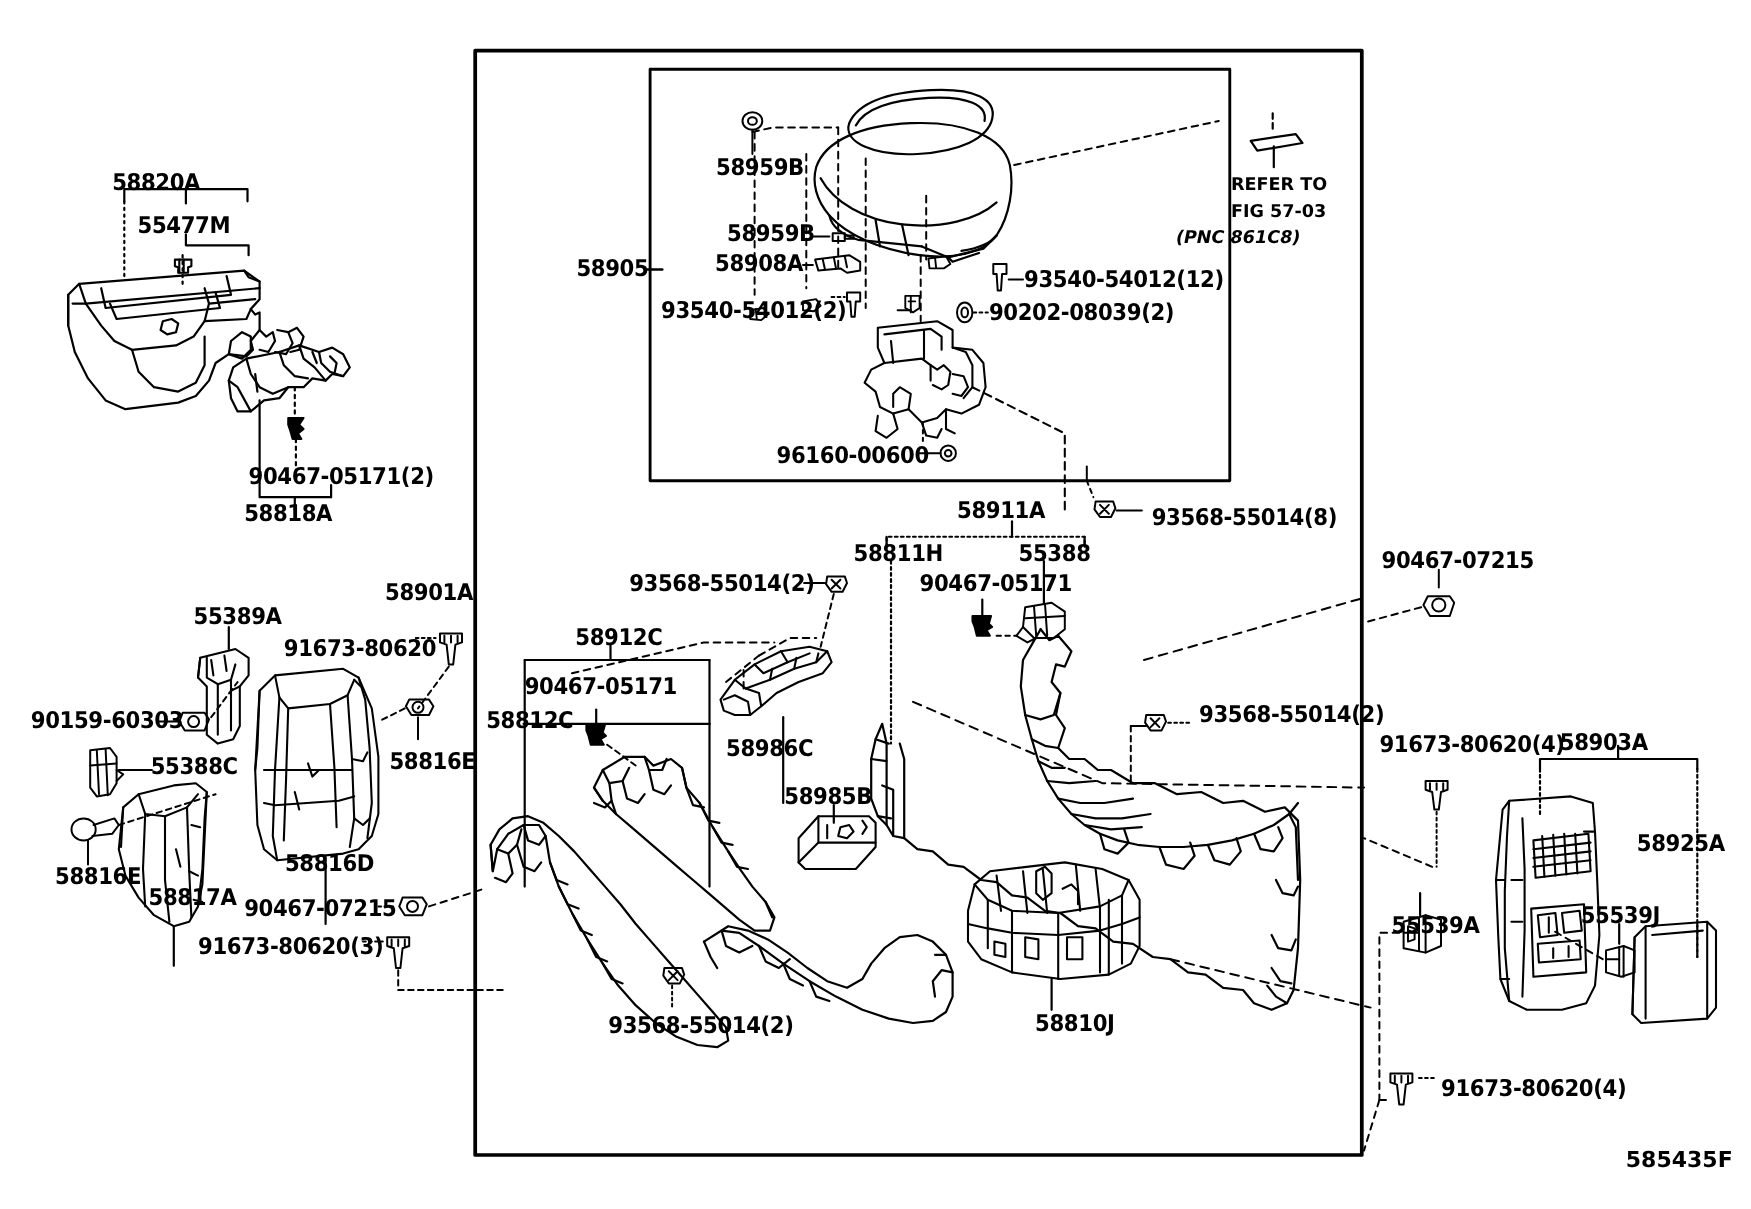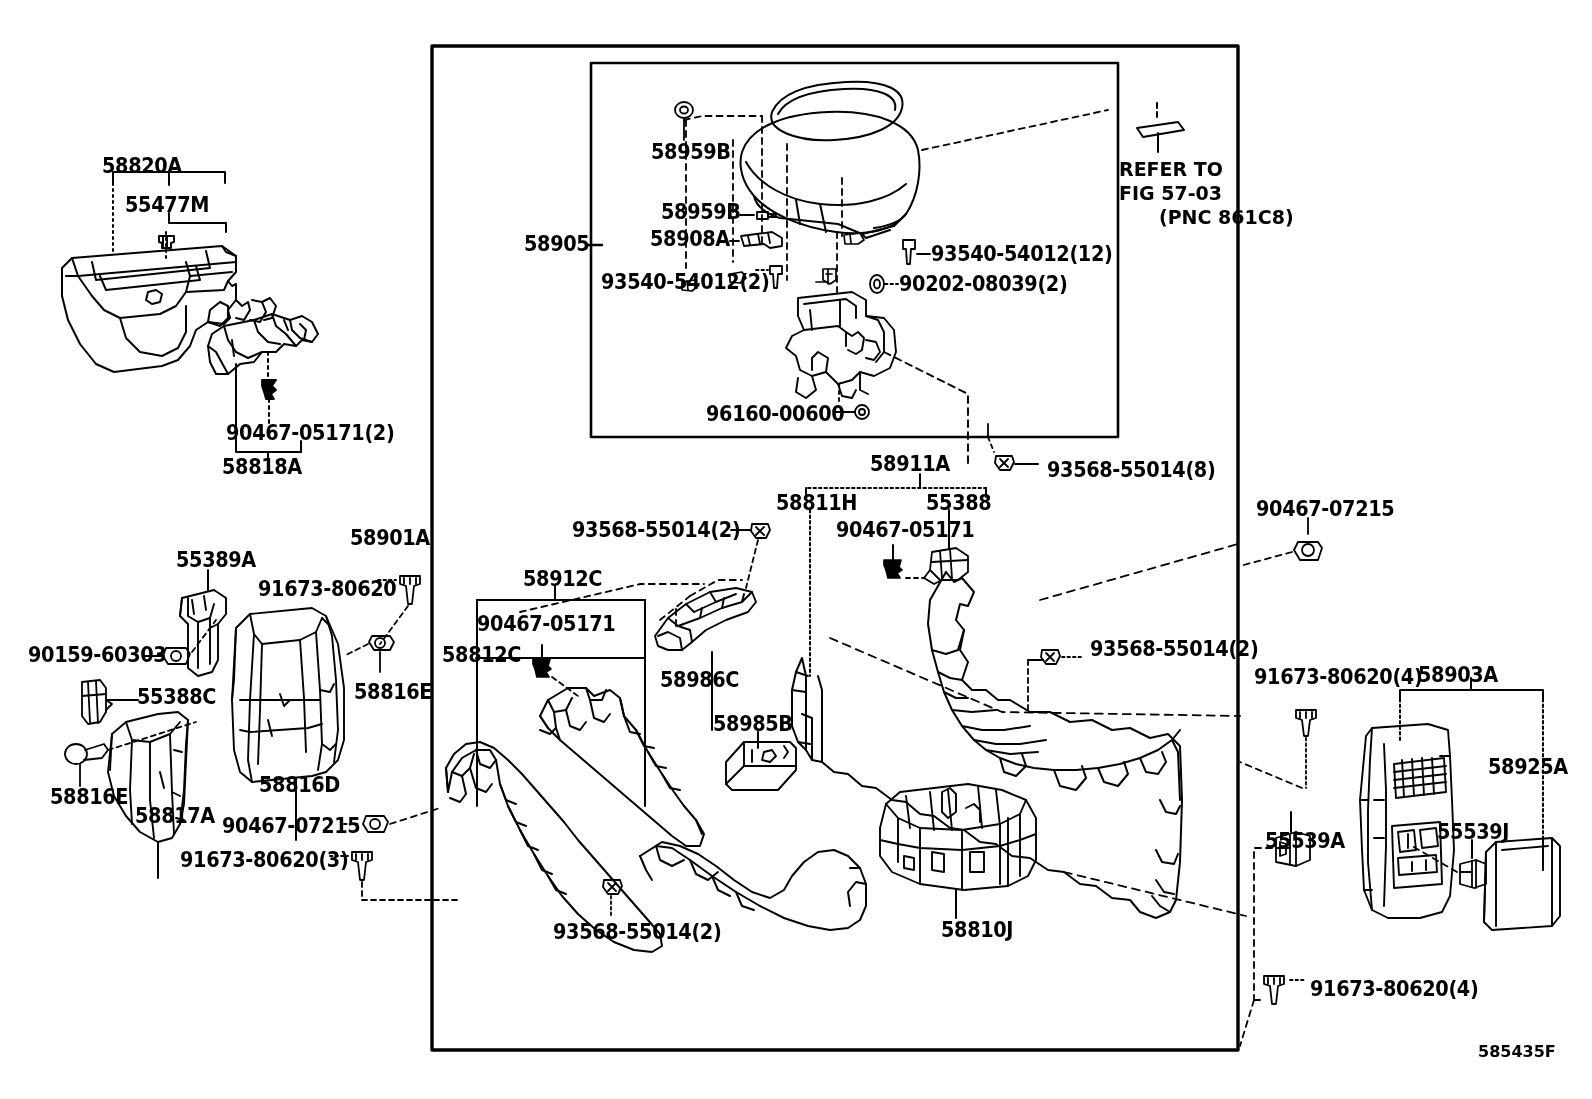--- a/index.html
+++ b/index.html
@@ -3,21 +3,21 @@
 <meta charset="utf-8">
 <style>
   html,body{margin:0;padding:0;background:#ffffff;}
   body{width:1592px;height:1099px;position:relative;overflow:hidden;
        font-family:"DejaVu Sans","Liberation Sans",sans-serif;}
   #stage{position:absolute;left:0;top:0;width:1592px;height:1099px;}
   svg{position:absolute;left:0;top:0;width:1592px;height:1099px;}
   .lbl{position:absolute;font-family:"DejaVu Sans","Liberation Sans",sans-serif;
        font-weight:bold;font-size:21px;color:#000;white-space:nowrap;letter-spacing:-0.4px;
        transform:scaleX(0.92);transform-origin:left center;}
-  .lbl.dg{font-size:19px;font-weight:bold;letter-spacing:0px;transform:none;}
+  .lbl.dg{font-size:16px;font-weight:bold;letter-spacing:0px;transform:none;}
 </style>
 </head>
 <body>
 
 <div id="stage">
 
 <svg viewBox="0 0 1592 1099">
   <g fill="none" stroke="#000" stroke-width="2.4" stroke-linejoin="round" stroke-linecap="round">
 
     <rect x="432" y="46" width="806" height="1004" stroke-width="3.4"></rect>
@@ -617,21 +617,21 @@
 <div class="lbl" style="left:651px;top:140px;">58959B</div>
 <div class="lbl" style="left:661px;top:200px;">58959B</div>
 <div class="lbl" style="left:650px;top:227px;">58908A</div>
 <div class="lbl" style="left:601px;top:270px;">93540-54012(2)</div>
 <div class="lbl" style="left:931px;top:242px;">93540-54012(12)</div>
 <div class="lbl" style="left:899px;top:272px;">90202-08039(2)</div>
 <div class="lbl" style="left:706px;top:402px;">96160-00600</div>
 
 <div class="lbl dg" style="left:1119px;top:158px;">REFER TO</div>
 <div class="lbl dg" style="left:1119px;top:182px;">FIG 57-03</div>
-<div class="lbl dg" style="left:1159px;top:206px;">(PNC 861C8)</div>
+<div class="lbl dg" style="left:1069px;top:206px;font-style:italic;">(PNC 861C8)</div>
 
 <div class="lbl" style="left:1047px;top:458px;">93568-55014(8)</div>
 <div class="lbl" style="left:870px;top:452px;">58911A</div>
 <div class="lbl" style="left:776px;top:491px;">58811H</div>
 <div class="lbl" style="left:926px;top:491px;">55388</div>
 <div class="lbl" style="left:836px;top:518px;">90467-05171</div>
 <div class="lbl" style="left:572px;top:518px;">93568-55014(2)</div>
 <div class="lbl" style="left:523px;top:567px;">58912C</div>
 <div class="lbl" style="left:477px;top:612px;">90467-05171</div>
 <div class="lbl" style="left:442px;top:643px;">58812C</div>
@@ -642,15 +642,15 @@
 <div class="lbl" style="left:553px;top:920px;">93568-55014(2)</div>
 
 <div class="lbl" style="left:1256px;top:497px;">90467-07215</div>
 <div class="lbl" style="left:1254px;top:665px;">91673-80620(4)</div>
 <div class="lbl" style="left:1418px;top:663px;">58903A</div>
 <div class="lbl" style="left:1488px;top:755px;">58925A</div>
 <div class="lbl" style="left:1265px;top:829px;">55539A</div>
 <div class="lbl" style="left:1437px;top:820px;">55539J</div>
 <div class="lbl" style="left:1310px;top:977px;">91673-80620(4)</div>
 
-<div class="lbl dg" style="left:1478px;top:1042px;font-size:16px;">585435F</div>
+<div class="lbl dg" style="left:1478px;top:1042px;font-size:20px;">585435F</div>
 
 </div>
 
 </body></html>

